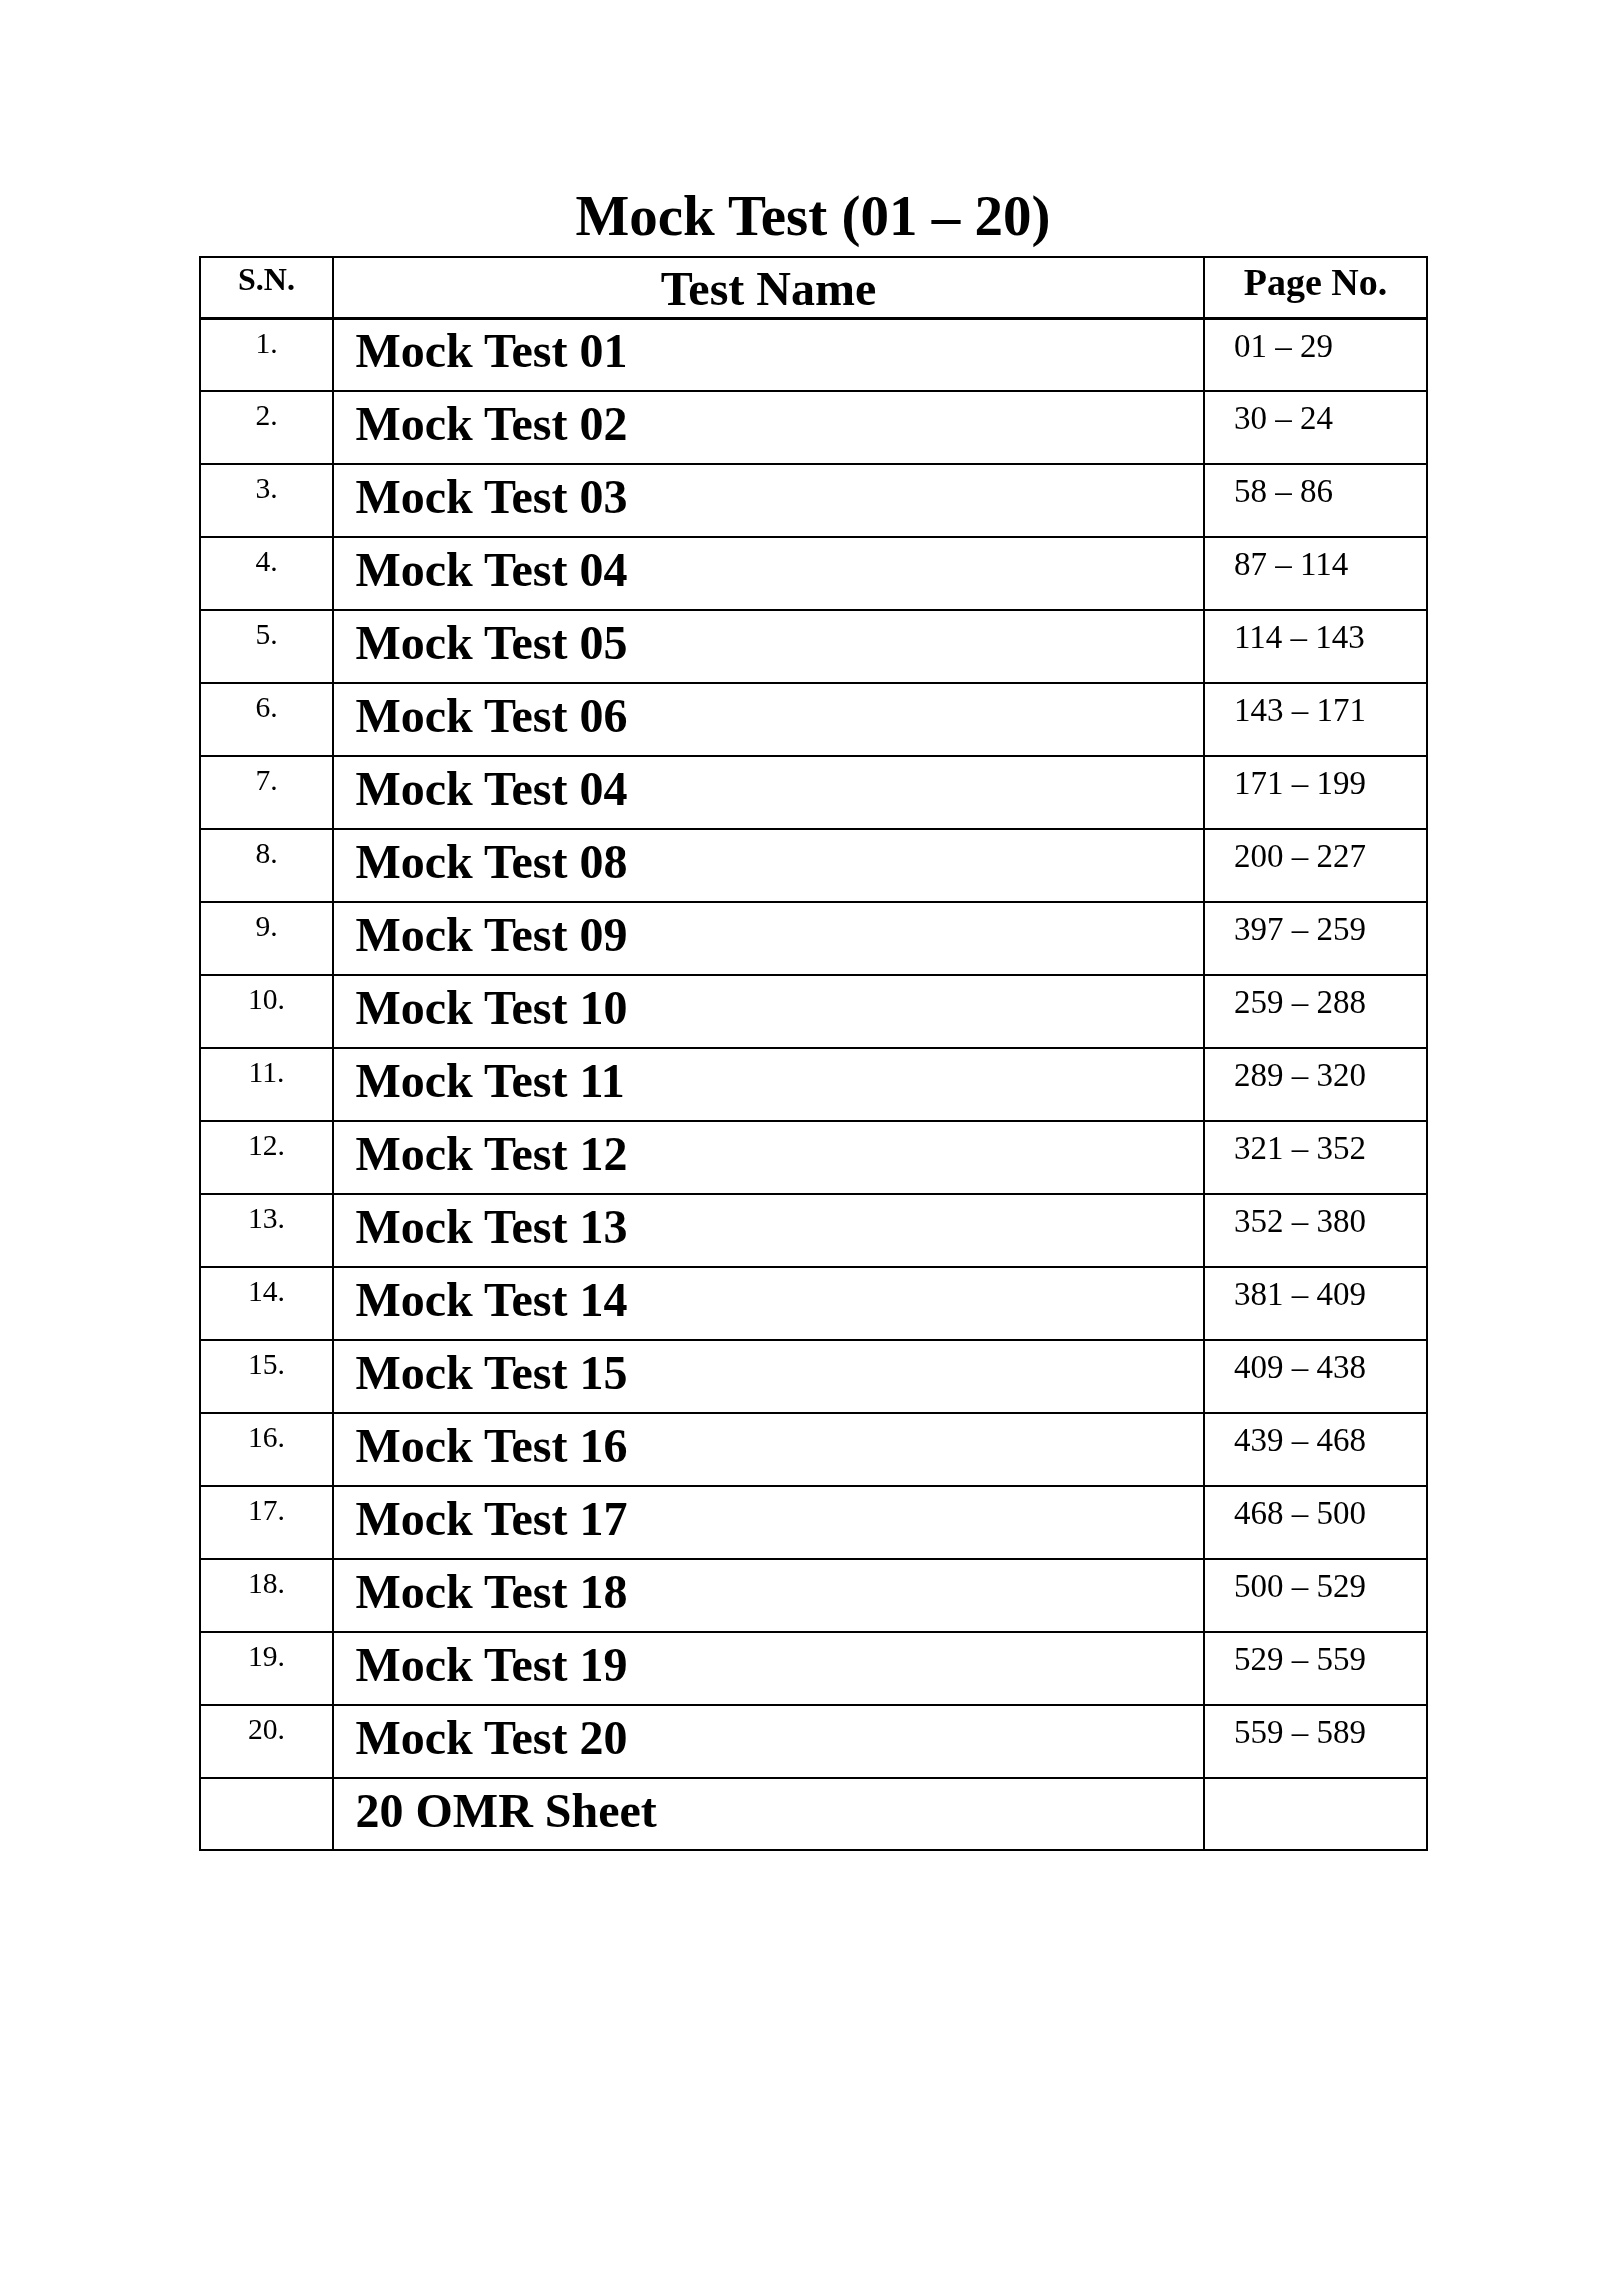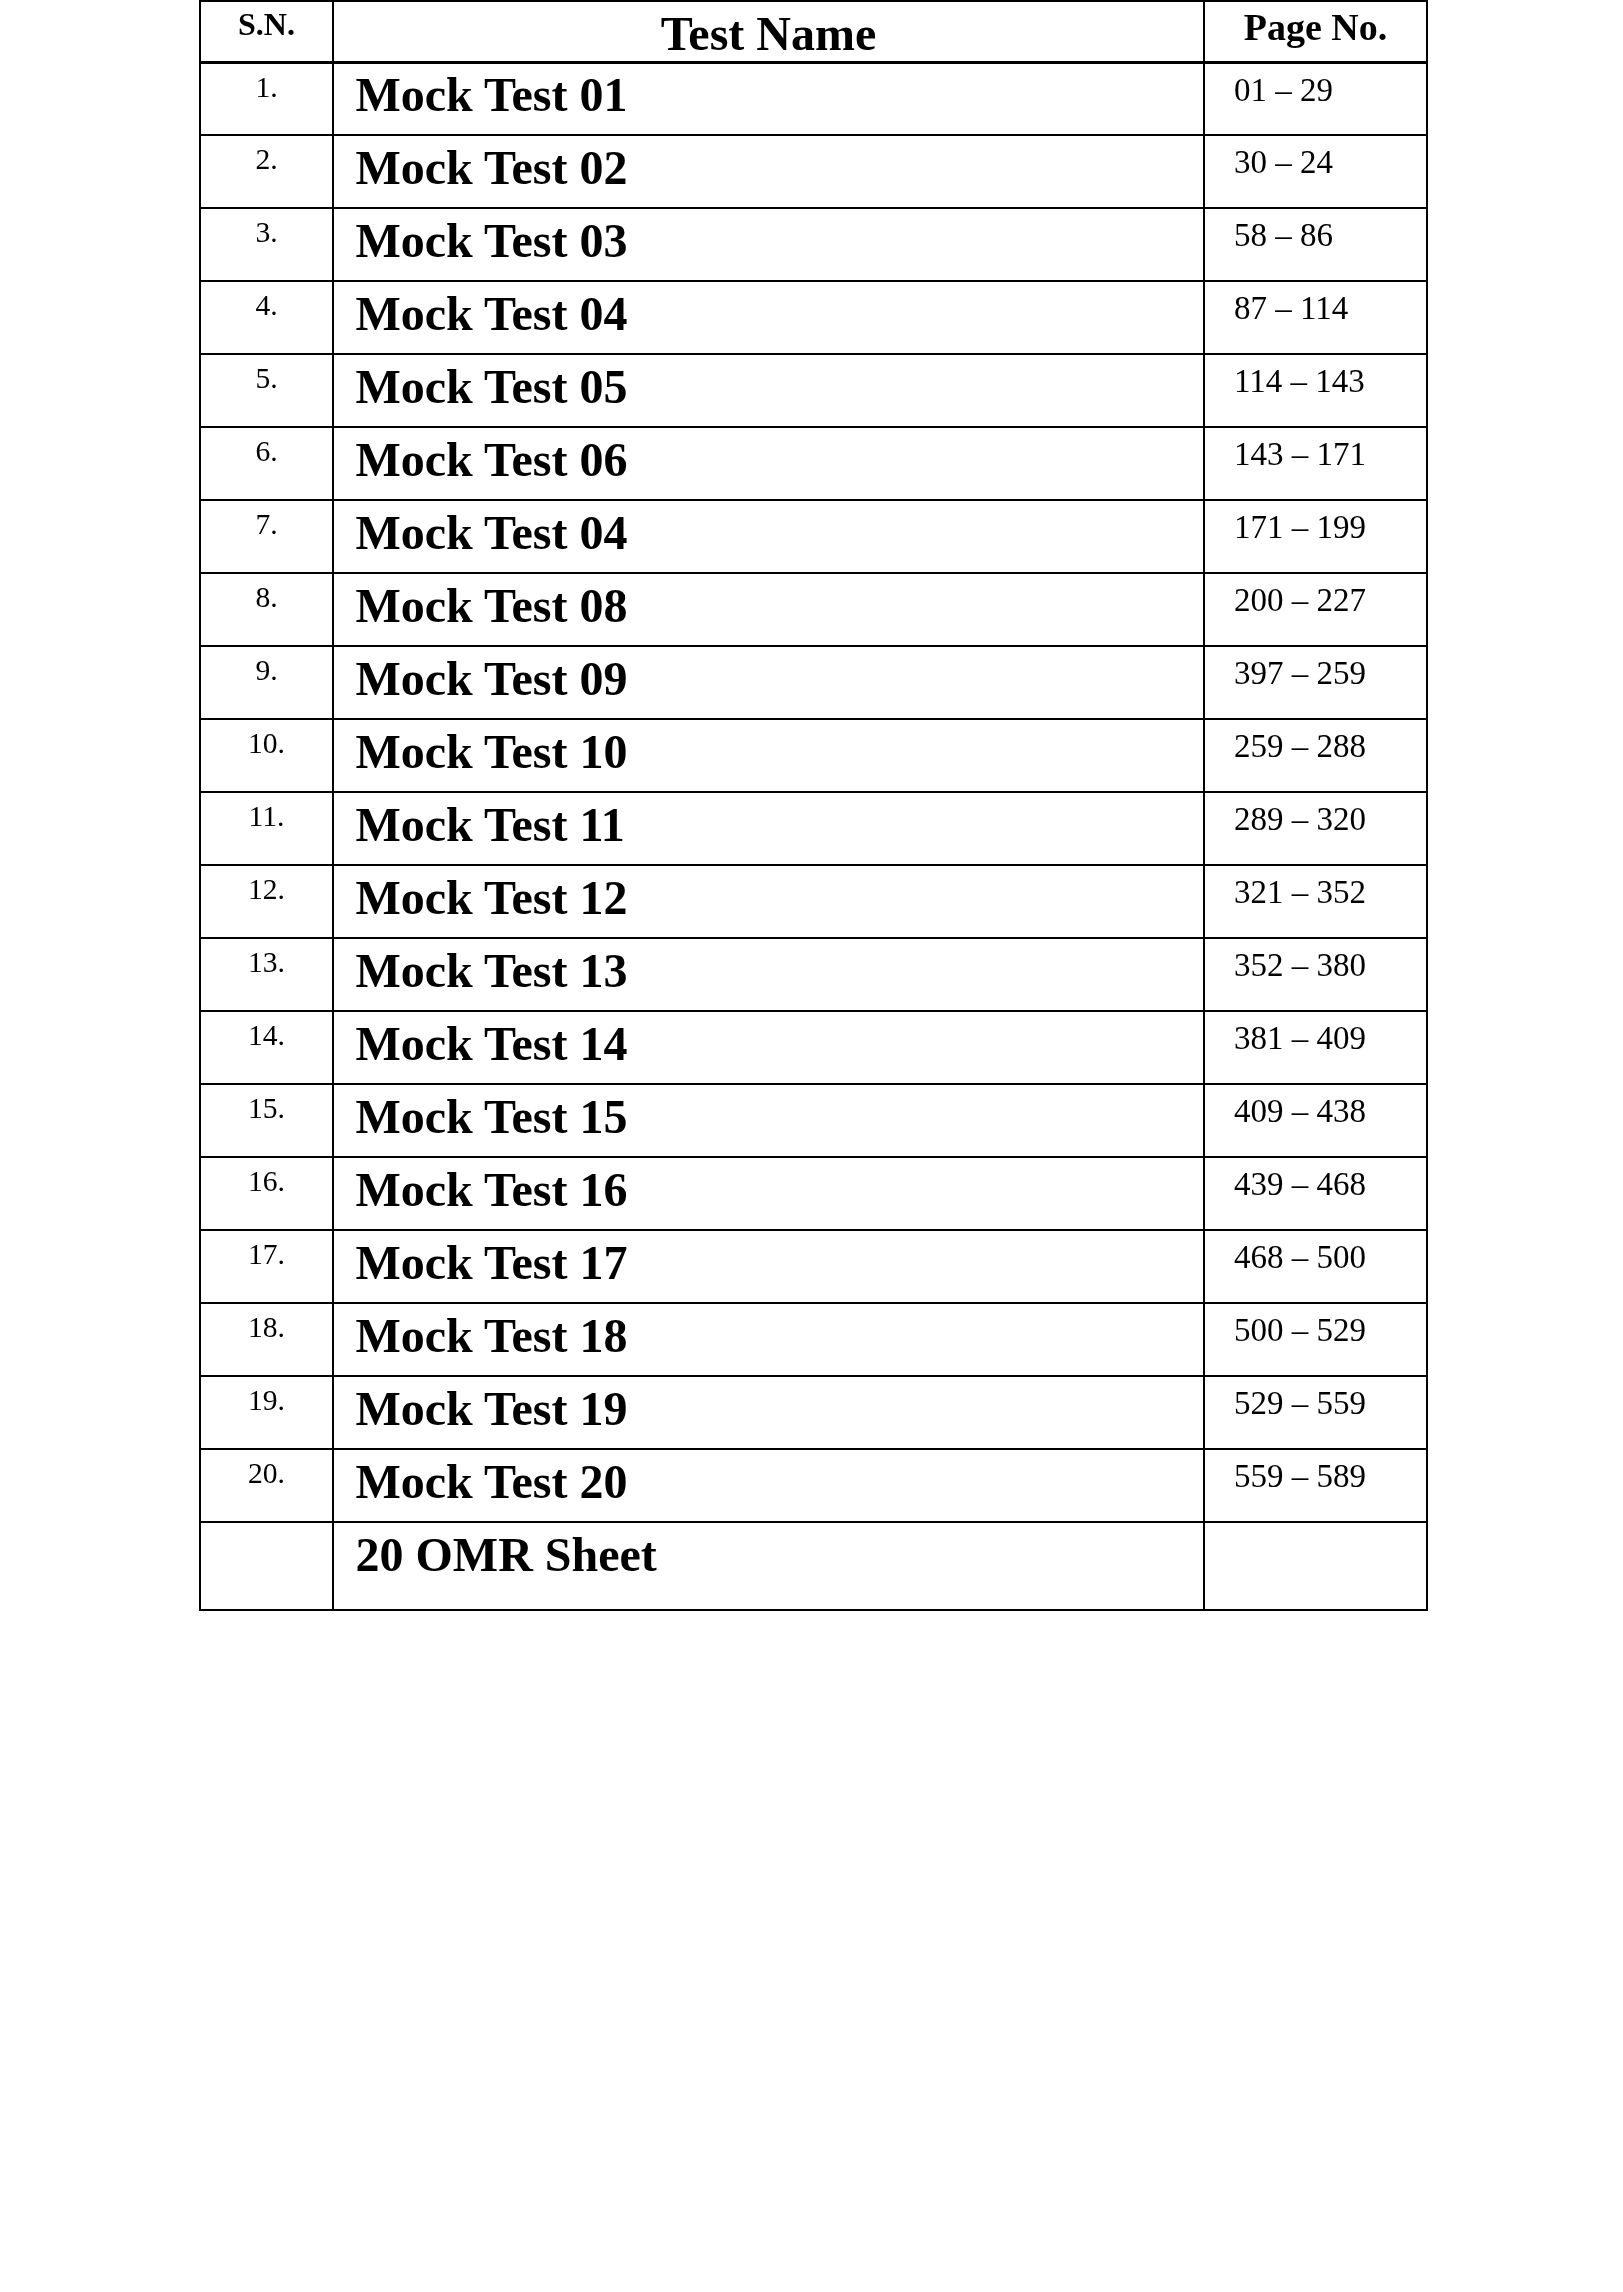--- a/index.html
+++ b/index.html
@@ -47,21 +47,21 @@
     font-weight: bold;
     text-align: center;
     padding-top: 3.6px;
     line-height: 1.15;
     border-bottom-width: 3.6px;
   }
   th.h-sn   { font-size: 32px; }
   th.h-name { font-size: 48px; }
   th.h-page { font-size: 38px; padding-top: 7.2px; }
   table.toc tbody td { height: 73px; }
-  table.toc tbody tr.omr-row td { height: 88px; }
+  table.toc tbody tr.omr-row td { height: 72px; }
   td.sn {
     text-align: center;
     font-size: 29.6px;
     padding-top: 7.2px;
     line-height: 1.1;
   }
   td.name {
     font-size: 48px;
     font-weight: bold;
     padding: 3.6px 9px 0 21.5px;
@@ -77,20 +77,21 @@
     text-align: left;
     white-space: nowrap;
   }
 </style>
 </head>
 <body>
 
 <div class="page">
   <div class="content">
 
+    <div class="doc-title">Mock Test (01 – 20)</div>
 
     <table class="toc">
       <colgroup>
         <col class="c-sn">
         <col class="c-name">
         <col class="c-page">
       </colgroup>
       <thead>
         <tr>
           <th class="h-sn">S.N.</th>

